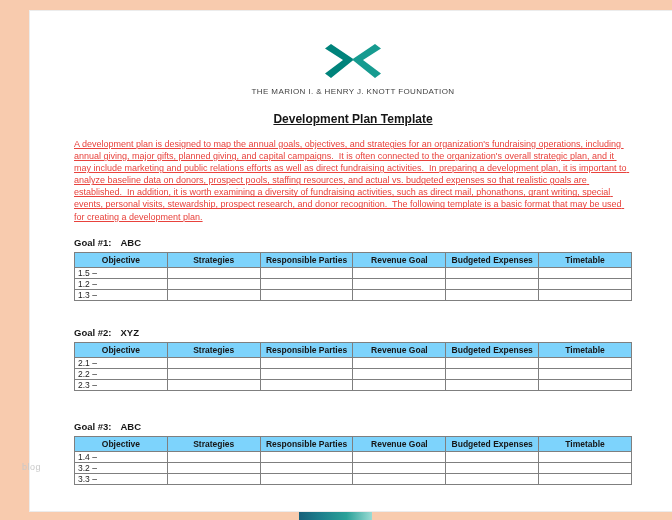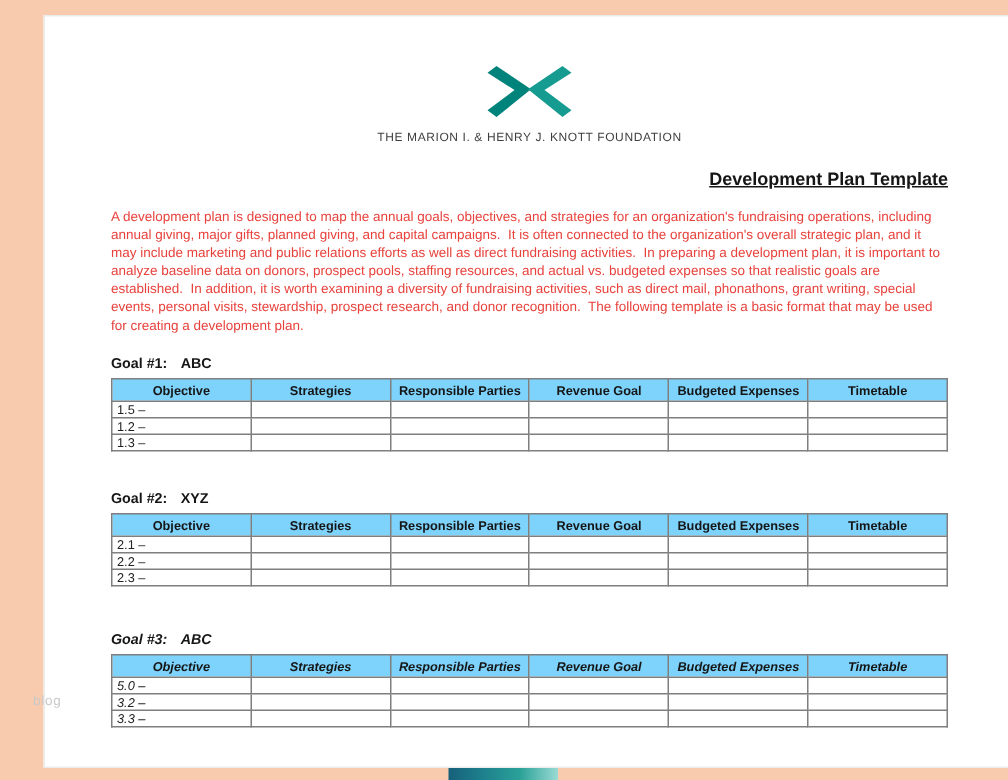--- a/index.html
+++ b/index.html
@@ -22,36 +22,37 @@
   .logo-wrap svg { display:inline-block; }
   .foundation-name {
     margin-top:9px;
     text-align:center;
     font-size:8px;
     letter-spacing:0.4px;
     color:#3f3f3f;
   }
   .doc-title {
     margin-top:16px;
-    text-align:right;
+    text-align:center;
     font-size:12px;
     font-weight:bold;
     text-decoration:underline;
     color:#161616;
   }
   .intro {
     margin-top:12px;
     font-size:9px;
     line-height:12.1px;
     color:#e8423c;
     white-space:pre-wrap;
+    text-decoration:underline;
   }
   .goal { margin-top:14px; }
   .goal.g2 { margin-top:26px; }
-  .goal.g3 { margin-top:30px;font-style:italic; }
+  .goal.g3 { margin-top:30px; }
   .goal-heading { font-size:9.5px; font-weight:bold; color:#161616; height:11px; }
   .goal-name { margin-left:9px; }
   table.plan-table {
     margin-top:4px;
     width:100%;
     border-collapse:collapse;
     table-layout:fixed;
   }
   table.plan-table th {
     background:#7dd3fc;
@@ -200,21 +201,21 @@
           <th>Objective</th>
           <th>Strategies</th>
           <th>Responsible Parties</th>
           <th>Revenue Goal</th>
           <th>Budgeted Expenses</th>
           <th>Timetable</th>
         </tr>
       </thead>
       <tbody>
         <tr>
-          <td>5.0 –</td>
+          <td>1.4 –</td>
           <td></td>
           <td></td>
           <td></td>
           <td></td>
           <td></td>
         </tr>
         <tr>
           <td>3.2 –</td>
           <td></td>
           <td></td>

